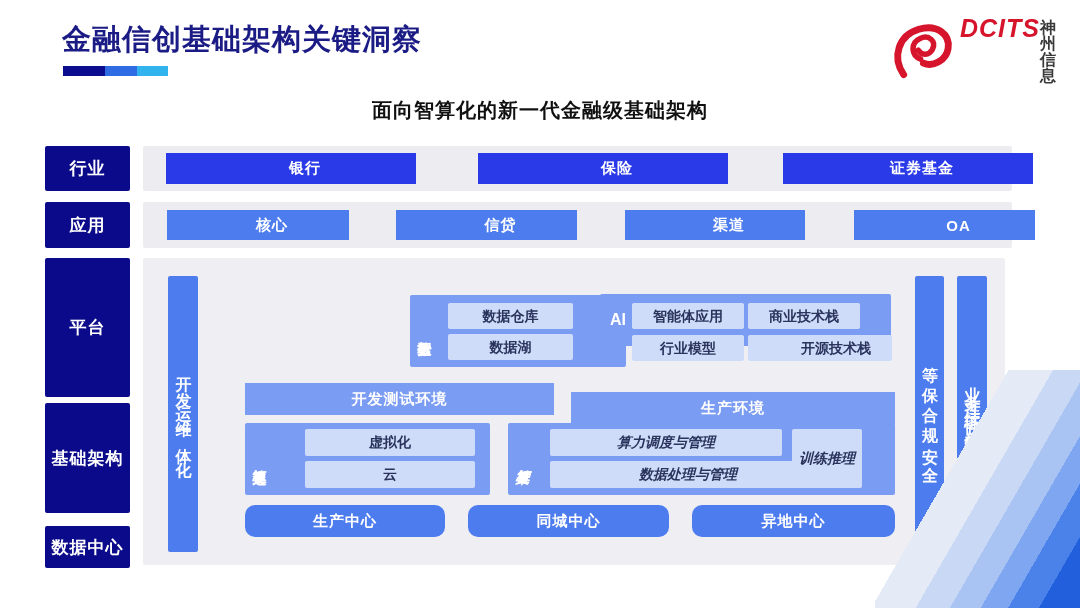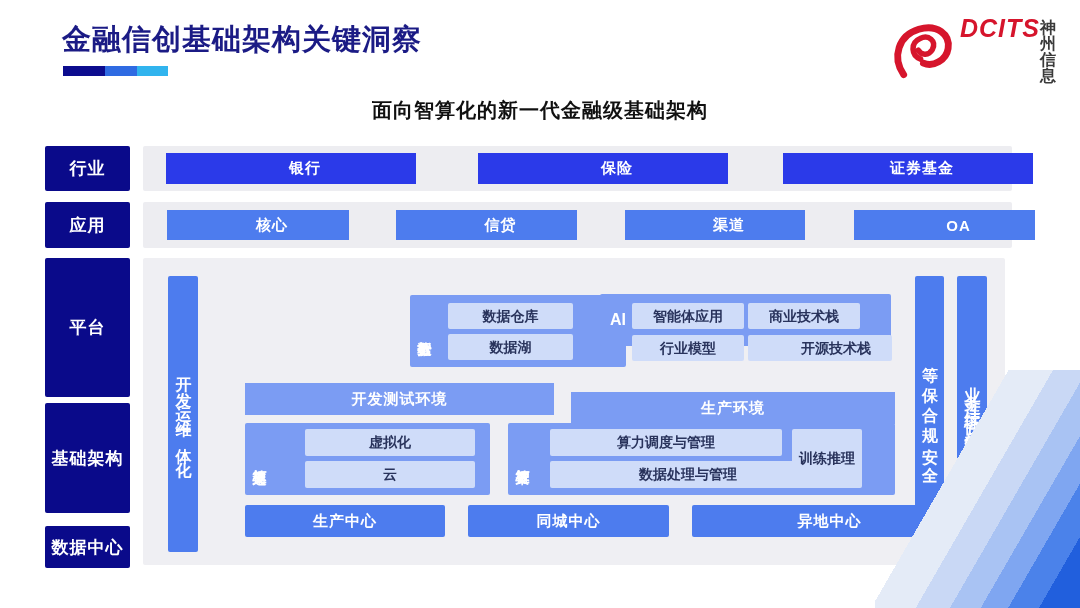--- a/index.html
+++ b/index.html
@@ -44,21 +44,21 @@
   
   .card{background:#7b9cf3;border-radius:2px;}
   .vlabel{position:absolute;left:6px;top:0;bottom:0;color:#fff;font-weight:bold;font-size:14px;
           writing-mode:vertical-rl;text-orientation:upright;display:flex;align-items:center;justify-content:center;}
   .ai-label{position:absolute;left:10px;top:0;bottom:0;color:#fff;font-weight:bold;font-size:16px;display:flex;align-items:center;}
   .pill{position:absolute;background:#cfdcf9;color:#29335c;font-weight:600;font-size:14px;
         display:flex;align-items:center;justify-content:center;border-radius:2px;text-align:center;line-height:1.35;}
 
   
   .envbar{background:#7b9cf3;color:#fff;font-weight:bold;font-size:15px;display:flex;align-items:center;justify-content:center;border-radius:0;letter-spacing:1px;}
-  .centerbar{background:#4d7cee;color:#fff;font-weight:bold;font-size:15px;display:flex;align-items:center;justify-content:center;border-radius:2px;letter-spacing:1px;}
+  .centerbar{background:#4d7cee;color:#fff;font-weight:bold;font-size:15px;display:flex;align-items:center;justify-content:center;border-radius:10px;letter-spacing:1px;}
 
   
   .corner{right:0;bottom:0;width:205px;height:238px;z-index:6;pointer-events:none;
     background:linear-gradient(120deg,
       rgba(255,255,255,0) 0%, rgba(255,255,255,0) 39%,
       #e4ebf7 39%, #e4ebf7 52%,
       #c9d8f5 52%, #c9d8f5 62%,
       #a9c3f3 62%, #a9c3f3 71%,
       #7fa6f1 71%, #7fa6f1 79%,
       #4b82ea 79%, #4b82ea 88%,
@@ -133,27 +133,27 @@
 
     <div class="abs envbar" style="left:102px;top:125px;width:309px;height:32px;">开发测试环境</div>
     <div class="abs envbar" style="left:428px;top:134px;width:324px;height:32px;">生产环境</div>
 
     <div class="abs card" style="left:102px;top:165px;width:245px;height:72px;">
       <div class="vlabel">通算框架</div>
       <div class="pill" style="left:60px;top:6px;width:170px;height:27px;">虚拟化</div>
       <div class="pill" style="left:60px;top:38px;width:170px;height:27px;">云</div>
     </div>
 
-    <div class="abs card" style="left:365px;top:165px;width:387px;height:72px;">
+    <div class="abs card" style="left:365px;top:165px;width:387px;height:72px;font-style:italic;">
       <div class="vlabel">智算框架</div>
       <div class="pill" style="left:42px;top:6px;width:232px;height:27px;">算力调度与管理</div>
       <div class="pill" style="left:42px;top:38px;width:276px;height:27px;">数据处理与管理</div>
       <div class="pill" style="left:284px;top:6px;width:70px;height:59px;">训练推理</div>
     </div>
 
     <div class="abs centerbar" style="left:102px;top:247px;width:200px;height:32px;">生产中心</div>
     <div class="abs centerbar" style="left:325px;top:247px;width:201px;height:32px;">同城中心</div>
-    <div class="abs centerbar" style="left:549px;top:247px;width:203px;height:32px;padding-left:36px;">异地中心</div>
+    <div class="abs centerbar" style="left:549px;top:247px;width:203px;height:32px;">异地中心</div>
   </div>
 
   <div class="abs corner"></div>
 
 </div>
 
 </body></html>

